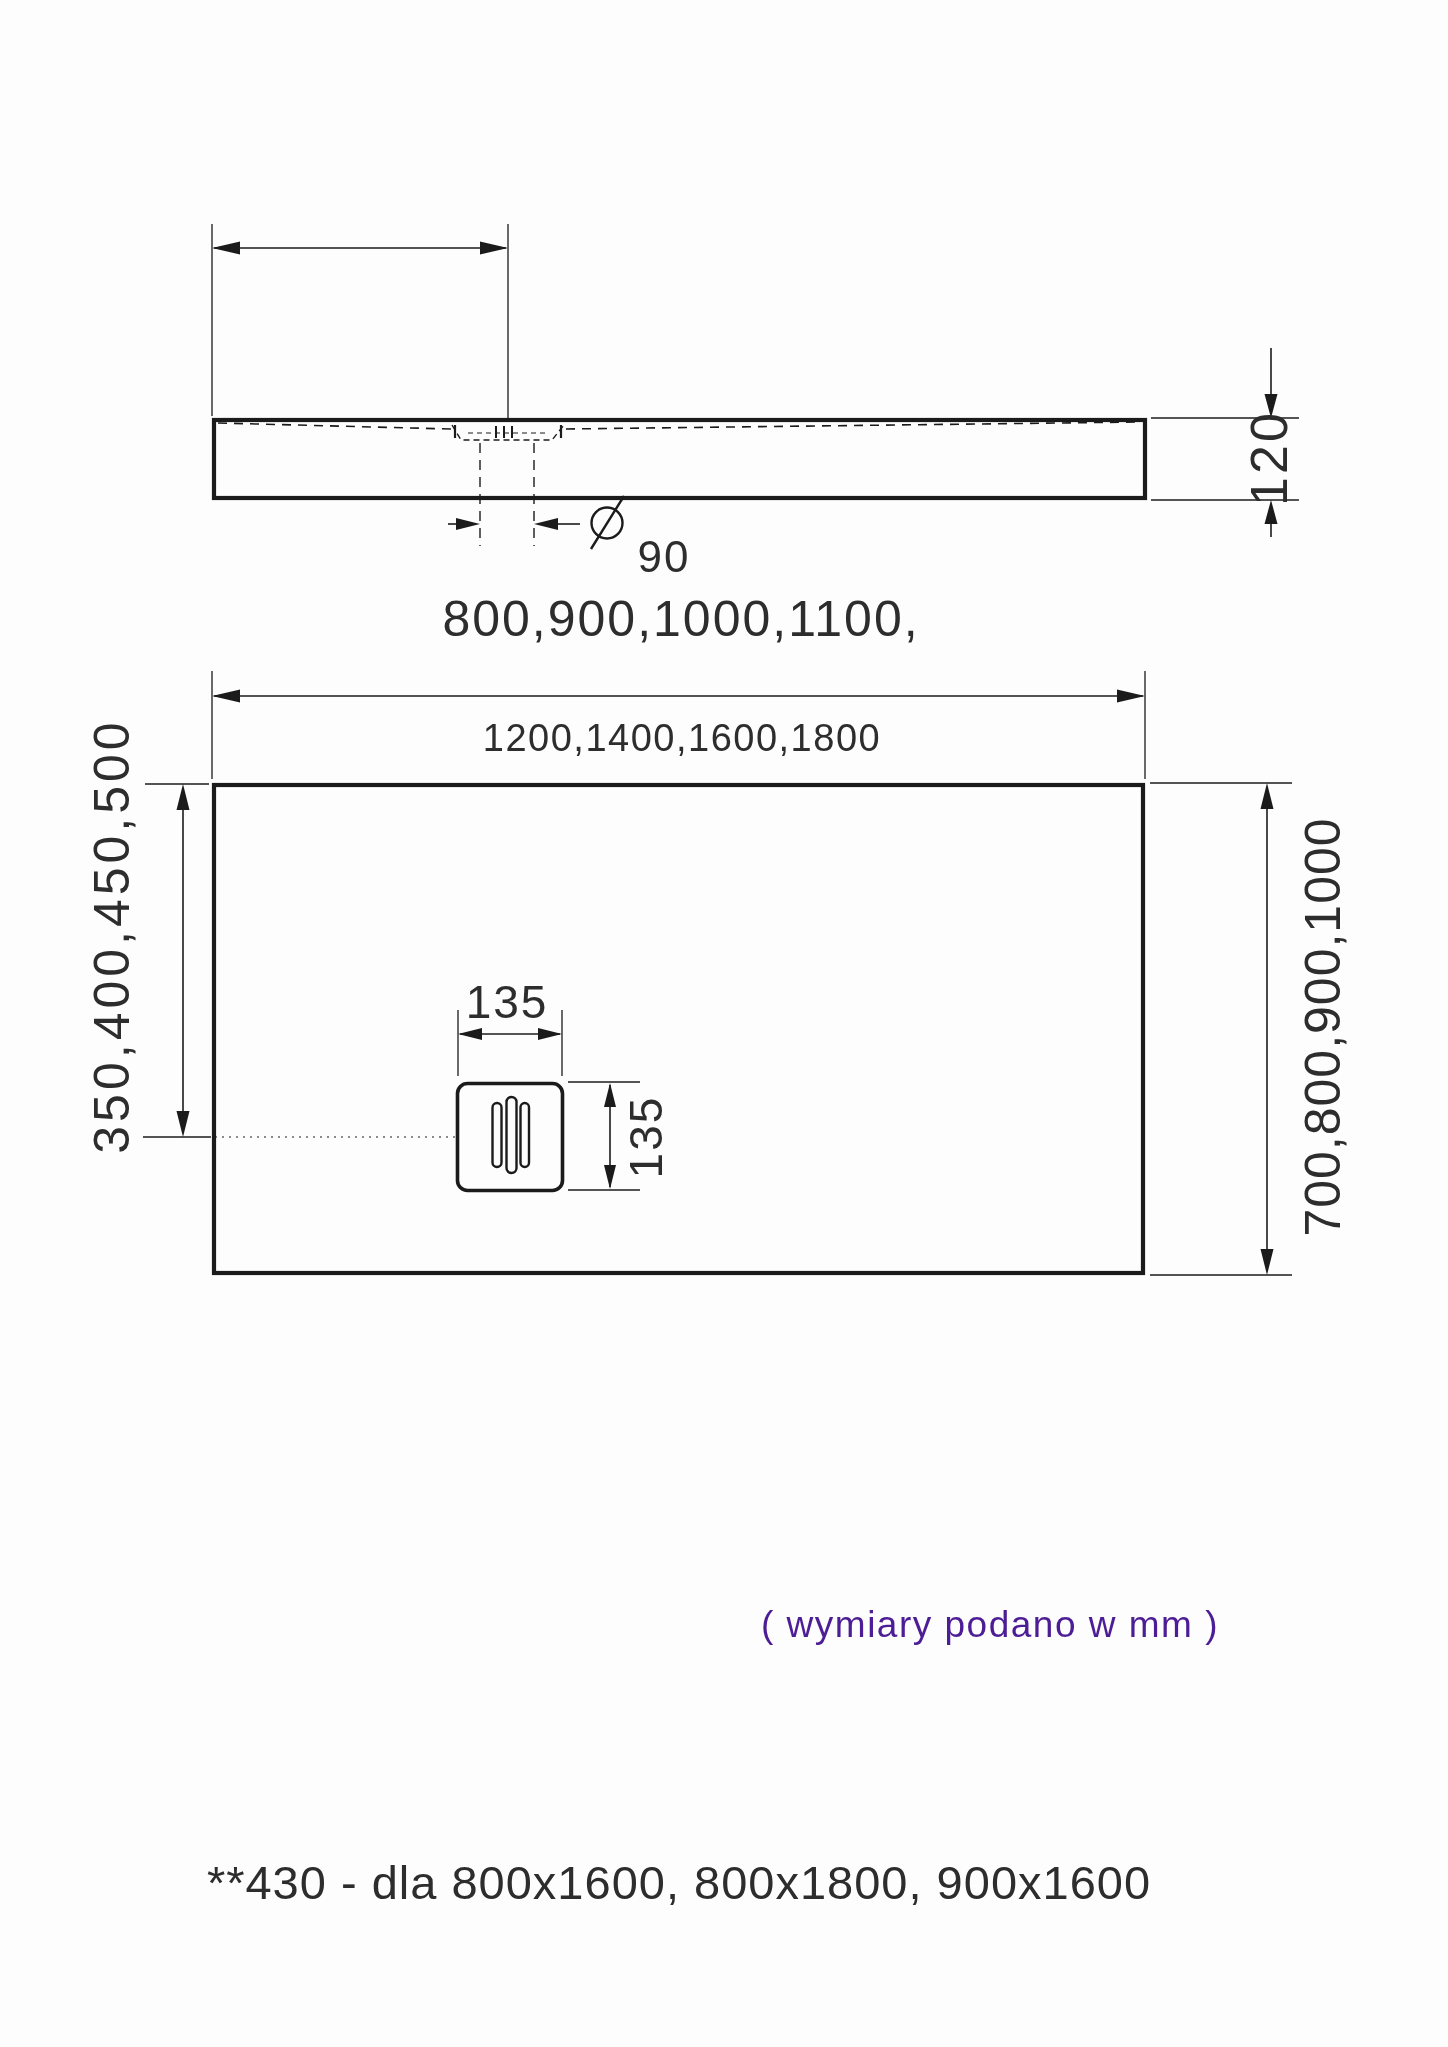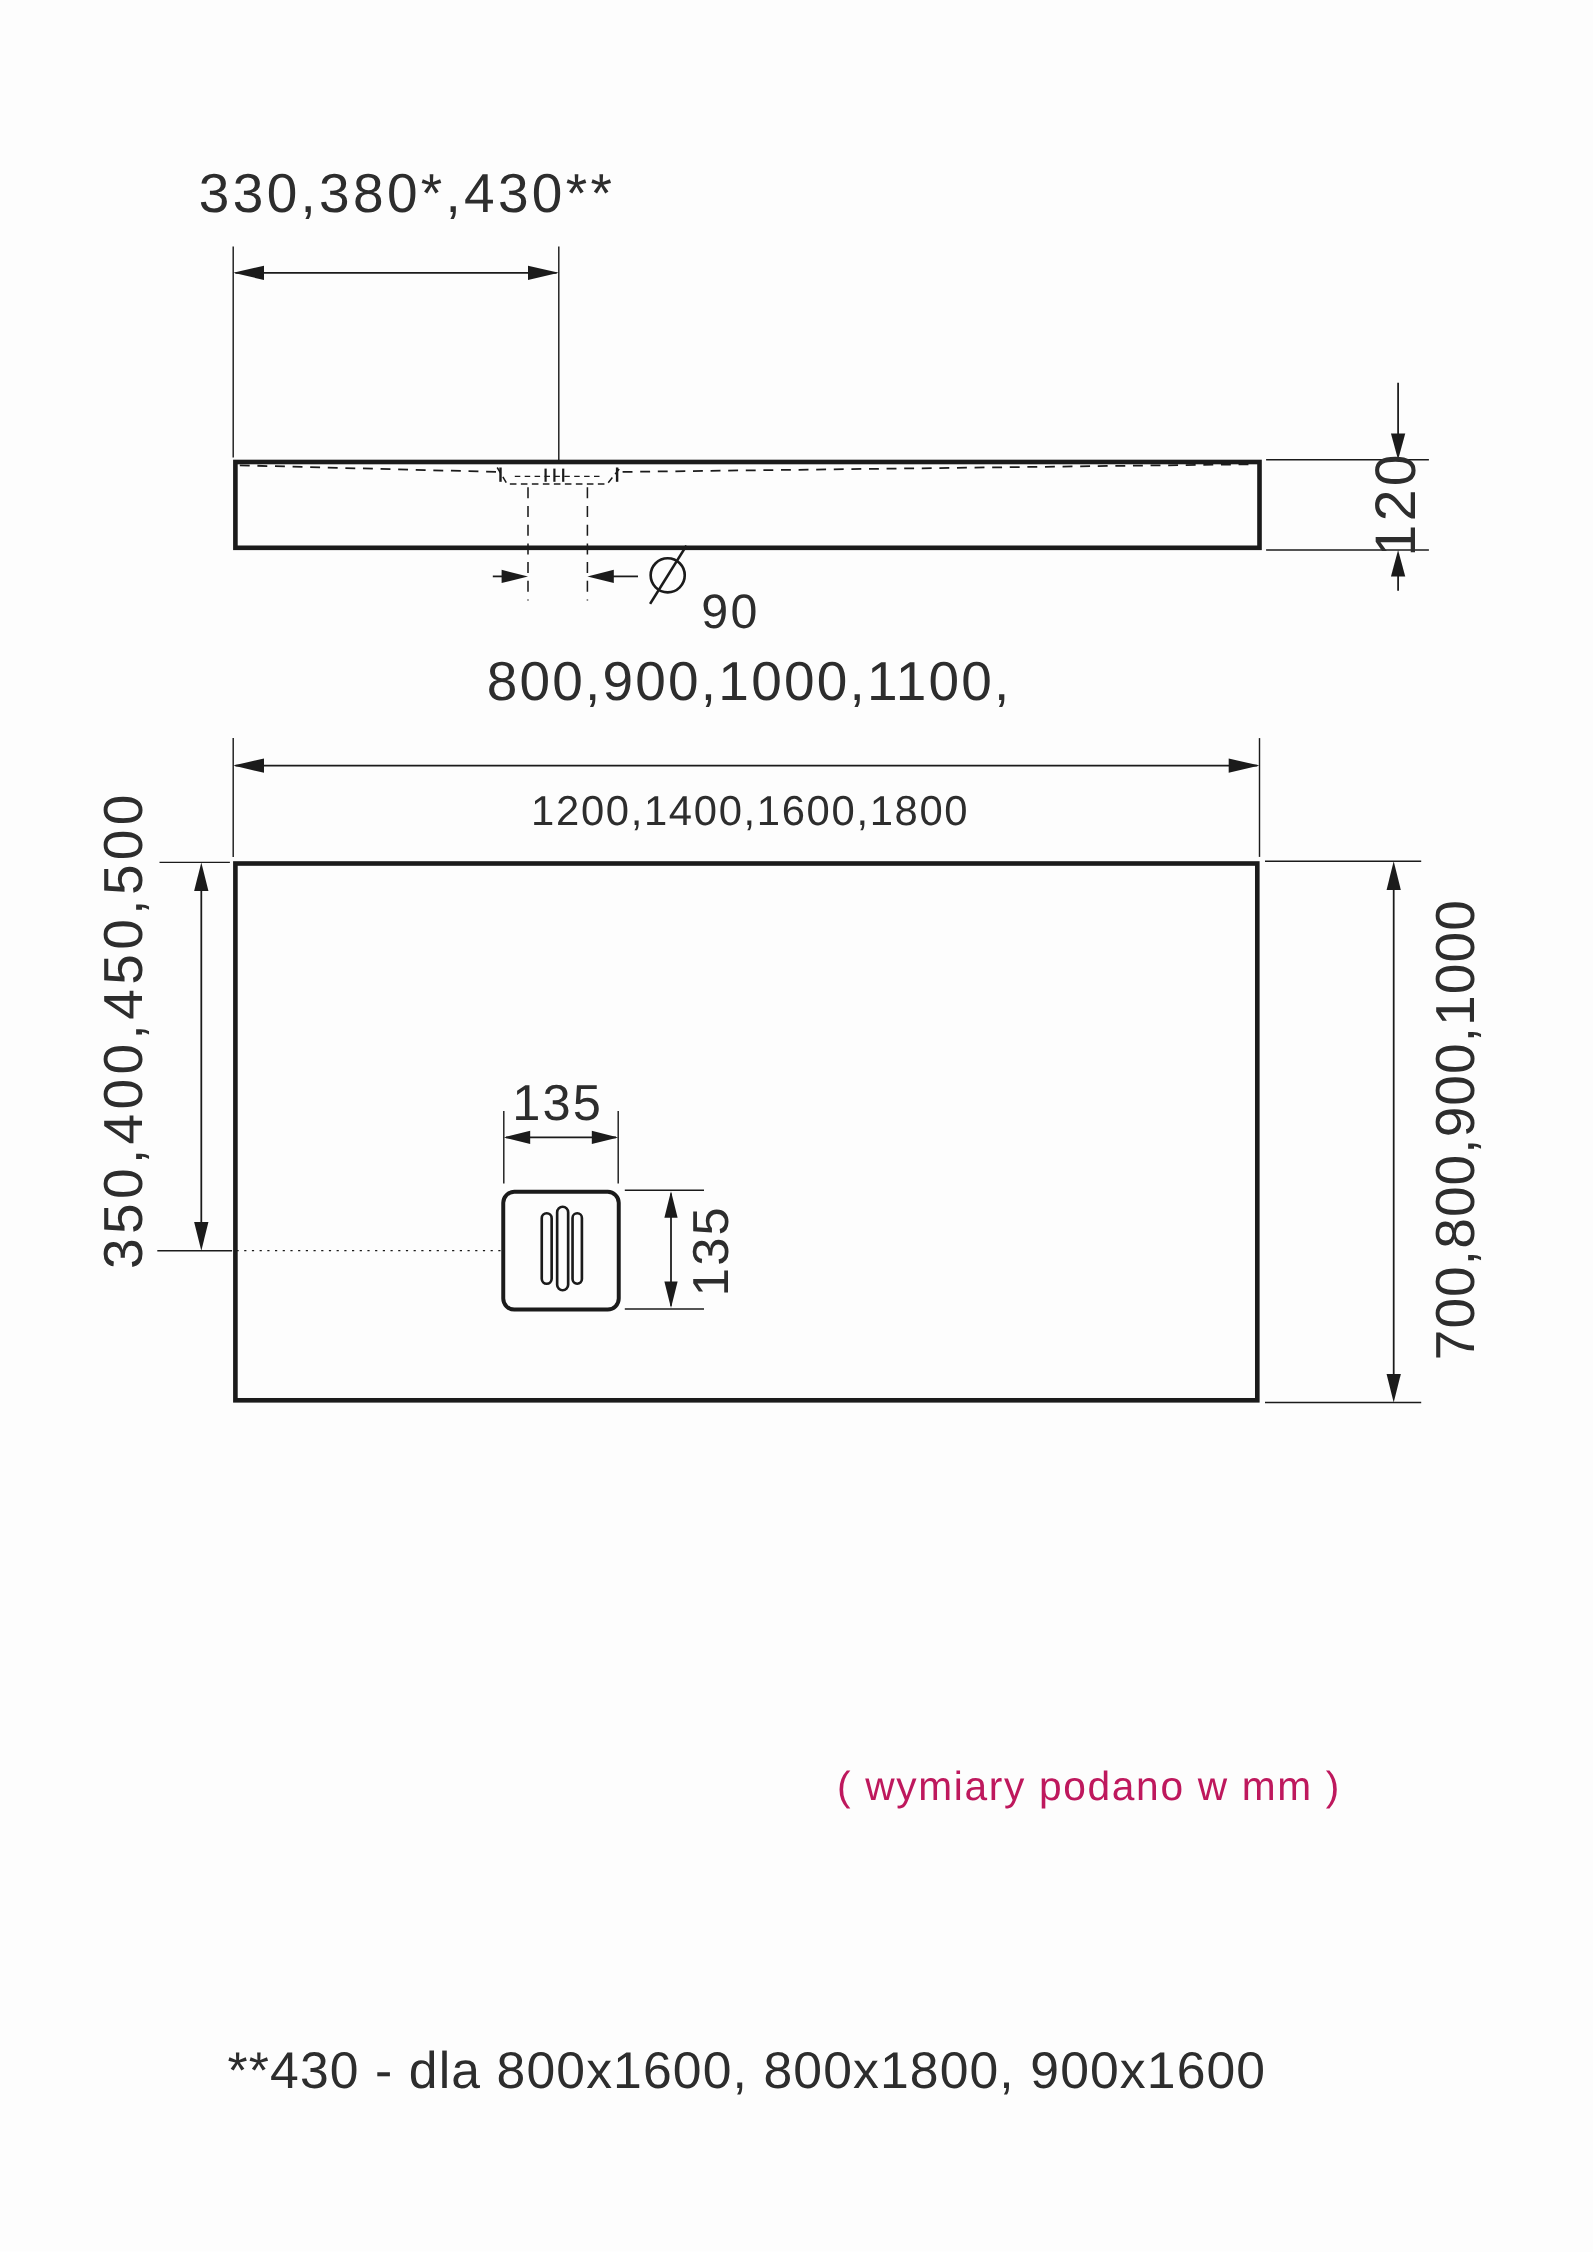--- a/index.html
+++ b/index.html
@@ -15,21 +15,21 @@
   .lbl{
     position:absolute;
     transform:translate(-50%,-50%);
     white-space:nowrap;
     color:#2d2d2d;
     line-height:1;
   }
   .lbl.rot{
     transform:translate(-50%,-50%) rotate(-90deg);
   }
-  .note{color:#be185d;}
+  .note{color:#4c1d95;}
 </style>
 </head>
 <body>
 
 <div class="canvas">
 
   <svg width="1448" height="2047" viewBox="0 0 1448 2047">
 
     <g stroke="#1b1b1b" fill="none" stroke-linecap="butt">
 
@@ -131,21 +131,20 @@
       <g>
         <line x1="1150" y1="783" x2="1292" y2="783" stroke-width="1.3"></line>
         <line x1="1150" y1="1275" x2="1292" y2="1275" stroke-width="1.3"></line>
         <line x1="1267" y1="805" x2="1267" y2="1253" stroke-width="1.6"></line>
         <polygon points="1267,783 1260.5,809 1273.5,809" fill="#1b1b1b" stroke="none"></polygon>
         <polygon points="1267,1275 1260.5,1249 1273.5,1249" fill="#1b1b1b" stroke="none"></polygon>
       </g>
     </g>
   </svg>
 
-  <div class="lbl" style="left:370px;top:176px;font-size:50px;letter-spacing:3px;">330,380*,430**</div>
 
   <div class="lbl" style="left:664px;top:522px;font-size:44px;letter-spacing:2px;margin-top:35px;">90</div>
 
   <div class="lbl rot" style="left:1269px;top:458px;font-size:52px;letter-spacing:3px;">120</div>
 
   <div class="lbl" style="left:681px;top:619px;font-size:50px;letter-spacing:2px;">800,900,1000,1100,</div>
 
   <div class="lbl" style="left:682px;top:738px;font-size:38px;letter-spacing:1.5px;">1200,1400,1600,1800</div>
 
   <div class="lbl rot" style="left:112px;top:936px;font-size:50px;letter-spacing:4px;">350,400,450,500</div>

